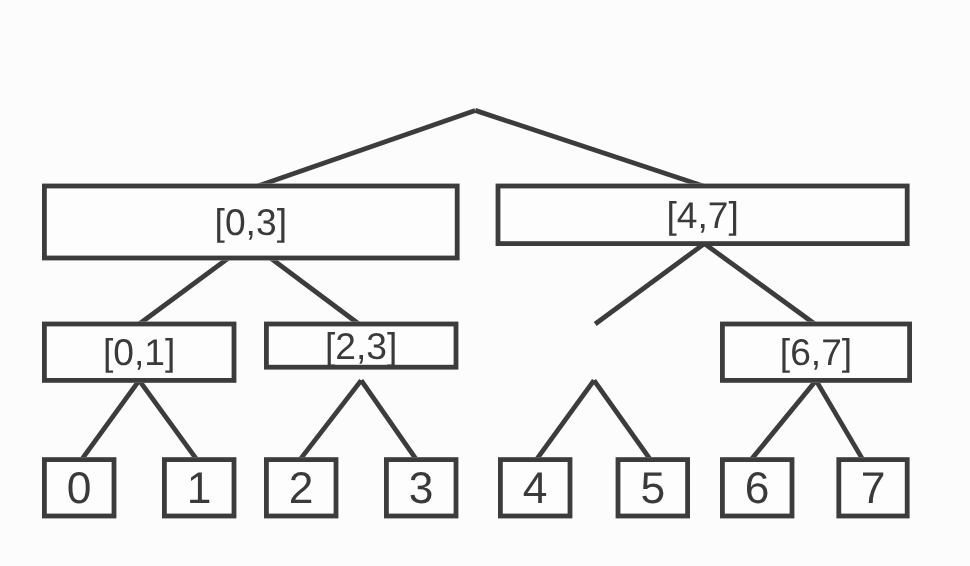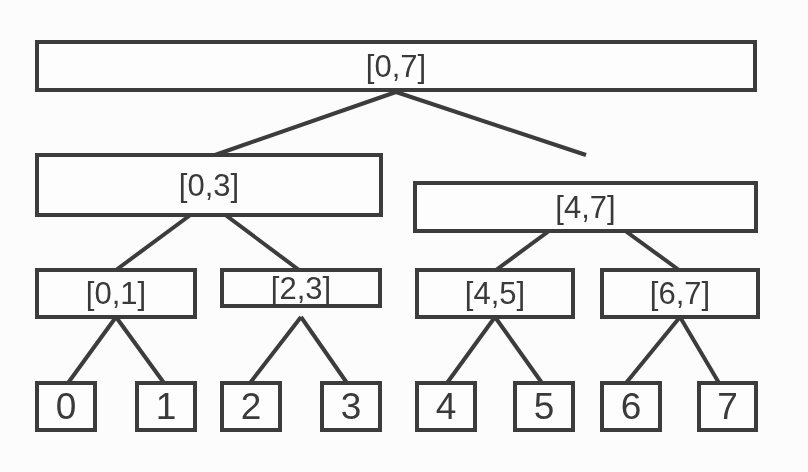--- a/index.html
+++ b/index.html
@@ -39,21 +39,21 @@
     font-size: 31px;
     line-height: 1;
     letter-spacing: 0px;
   }
   .node.leaf {
     font-size: 37px;
   }
   
   .n-root  { left: 35px;  top: 40px;  width: 722px; height: 52px; }
   .n-03    { left: 35px;  top: 153px; width: 348px; height: 64px; }
-  .n-47    { left: 413px; top: 153px; width: 345px; height: 52px; margin-top: 28px; }
+  .n-47    { left: 413px; top: 153px; width: 345px; height: 52px; }
   .n-01    { left: 35px;  top: 268px; width: 162px; height: 51px; }
   .n-23    { left: 220px; top: 268px; width: 162px; height: 40px; }
   .n-45    { left: 415px; top: 268px; width: 160px; height: 51px; }
   .n-67    { left: 600px; top: 268px; width: 160px; height: 51px; }
   .n-l0    { left: 35px;  top: 381px; width: 62px;  height: 51px; }
   .n-l1    { left: 135px; top: 381px; width: 62px;  height: 51px; }
   .n-l2    { left: 220px; top: 381px; width: 62px;  height: 51px; }
   .n-l3    { left: 320px; top: 381px; width: 62px;  height: 51px; }
   .n-l4    { left: 415px; top: 381px; width: 62px;  height: 51px; }
   .n-l5    { left: 513px; top: 381px; width: 62px;  height: 51px; }
@@ -75,28 +75,26 @@
     <line x1="116" y1="317" x2="68" y2="383"></line>
     <line x1="116" y1="317" x2="164" y2="383"></line>
     <line x1="301" y1="317" x2="250" y2="383"></line>
     <line x1="301" y1="317" x2="347" y2="383"></line>
     <line x1="495" y1="317" x2="447" y2="383"></line>
     <line x1="495" y1="317" x2="542" y2="383"></line>
     <line x1="680" y1="317" x2="626" y2="383"></line>
     <line x1="680" y1="317" x2="719" y2="383"></line>
   </svg>
 
-  <div class="node n-root">[0,7]</div>
 
   <div class="node n-03">[0,3]</div>
   <div class="node n-47">[4,7]</div>
 
   <div class="node n-01">[0,1]</div>
   <div class="node n-23">[2,3]</div>
-  <div class="node n-45">[4,5]</div>
   <div class="node n-67">[6,7]</div>
 
   <div class="node leaf n-l0">0</div>
   <div class="node leaf n-l1">1</div>
   <div class="node leaf n-l2">2</div>
   <div class="node leaf n-l3">3</div>
   <div class="node leaf n-l4">4</div>
   <div class="node leaf n-l5">5</div>
   <div class="node leaf n-l6">6</div>
   <div class="node leaf n-l7">7</div>

